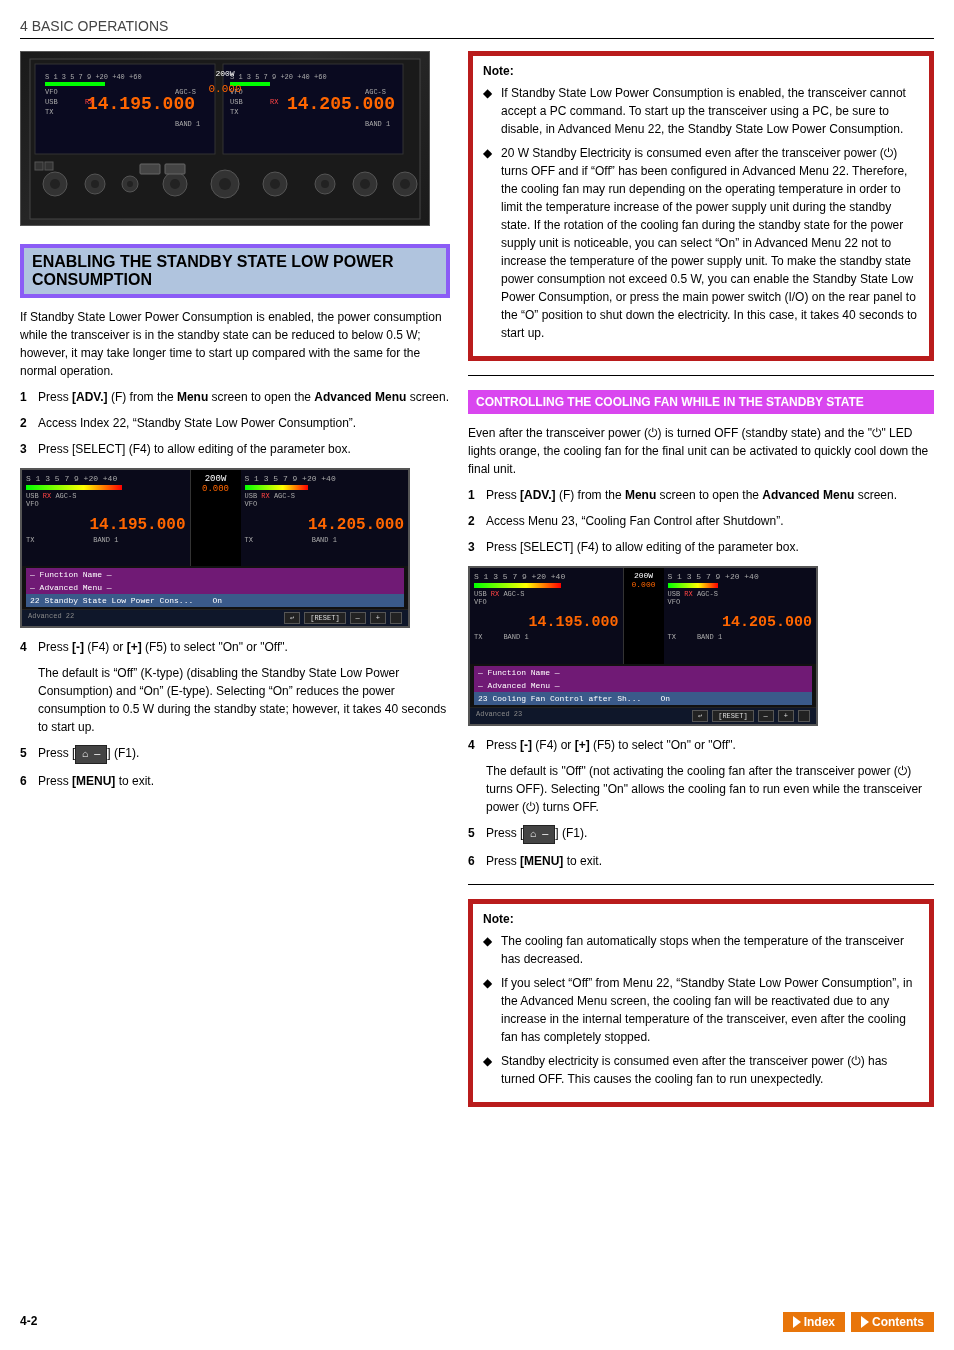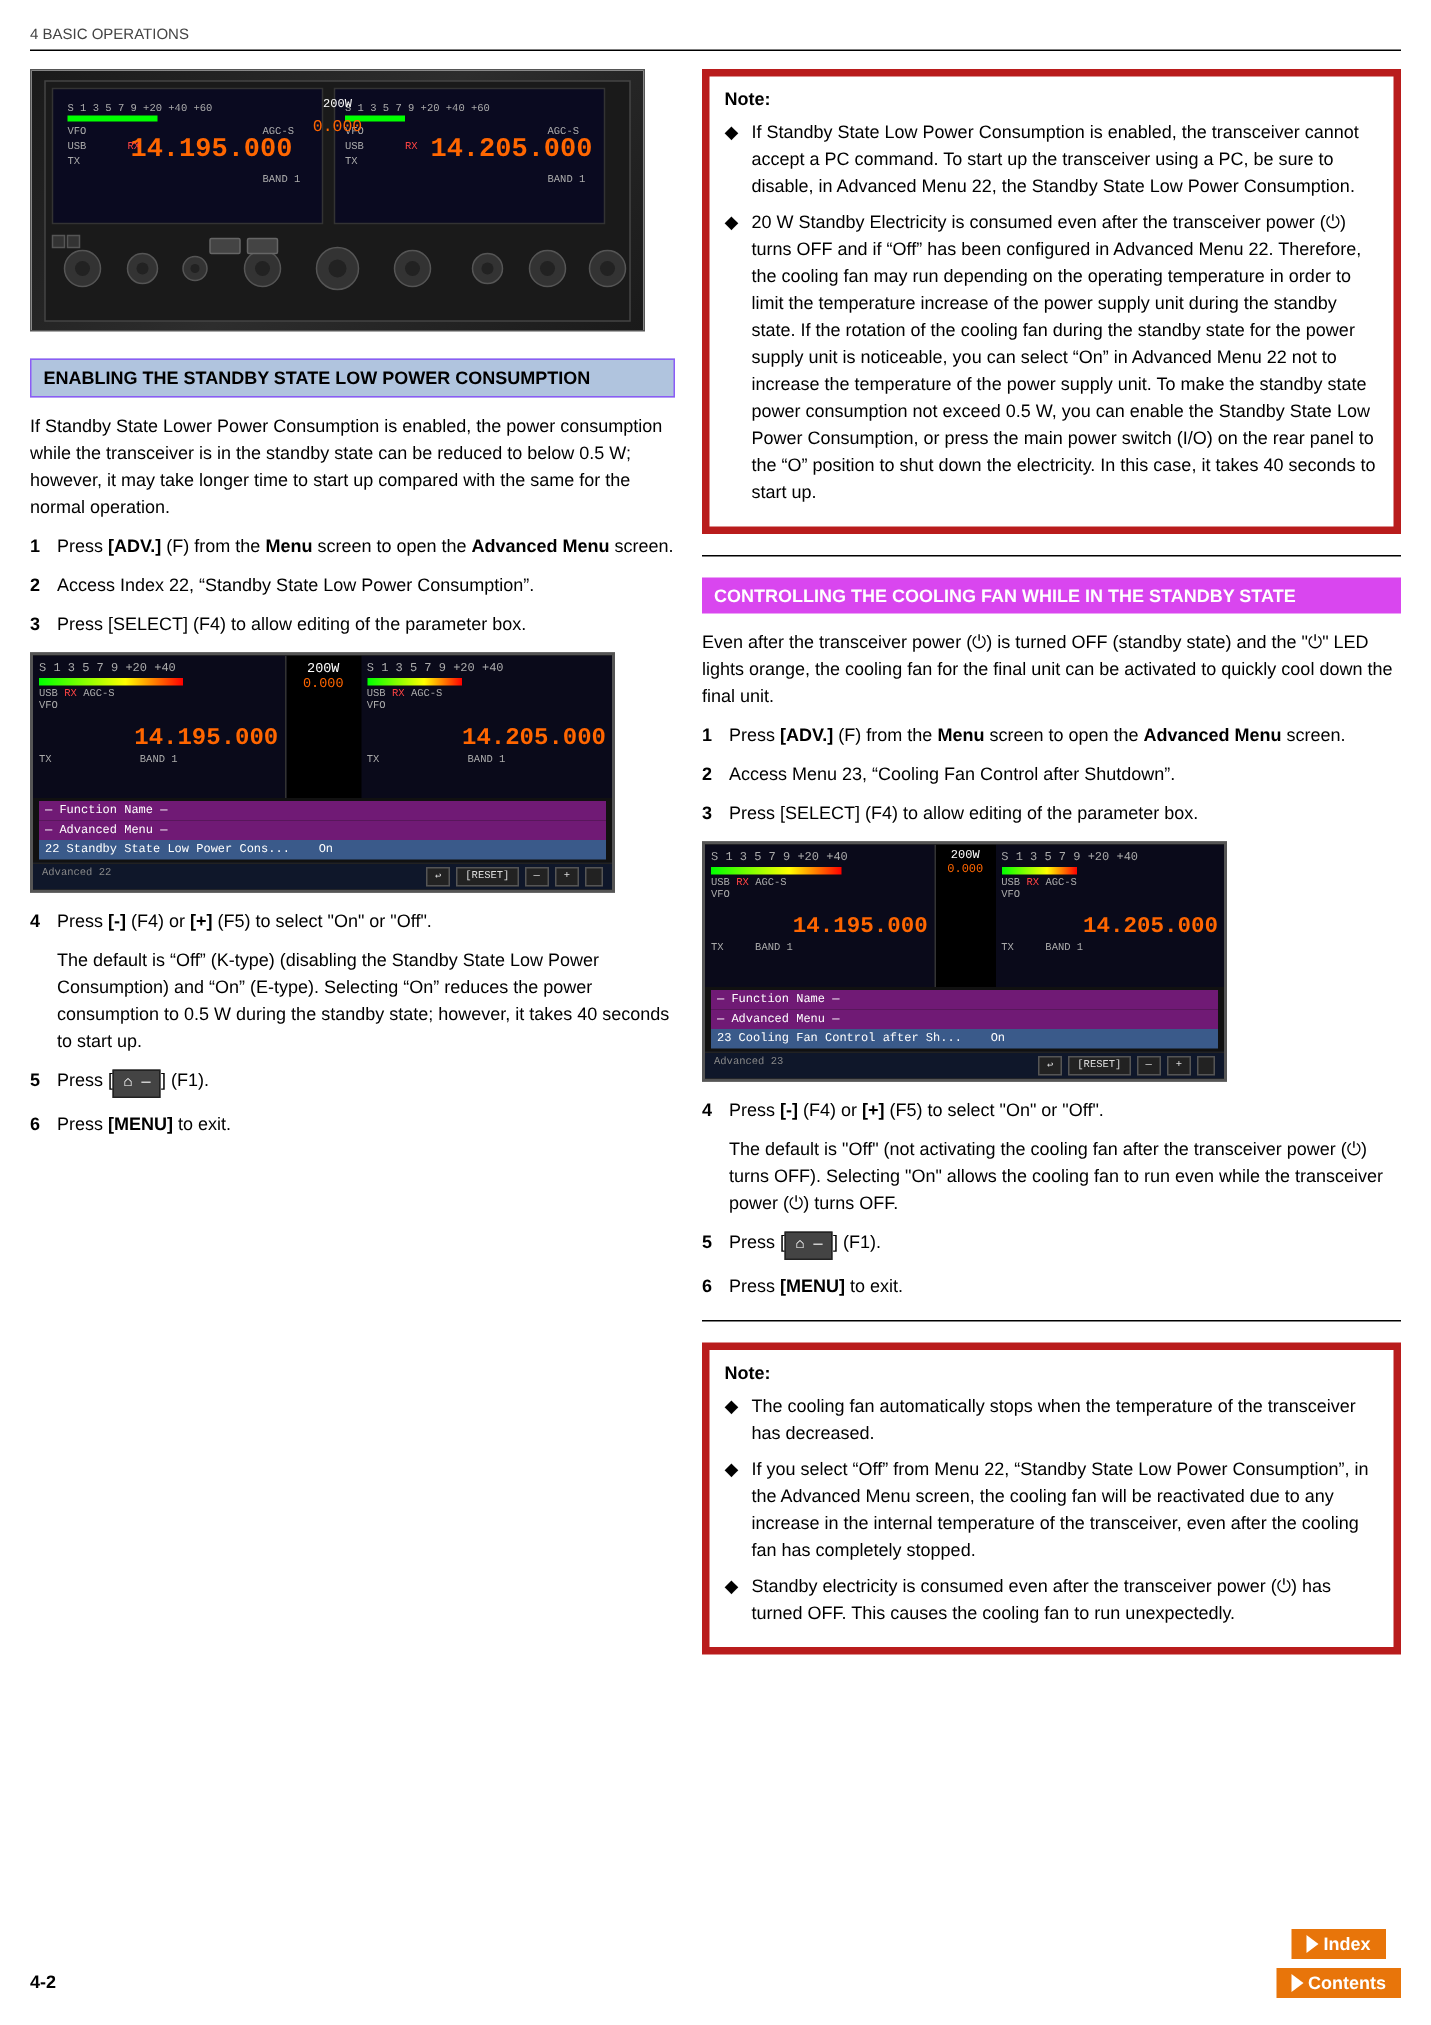--- a/index.html
+++ b/index.html
@@ -11,21 +11,21 @@
       width: 954px;
       min-height: 1350px;
     }
     .page {
       width: 954px;
       min-height: 1350px;
       padding: 18px 20px 20px 20px;
       position: relative;
     }
     .page-header {
-      font-size: 10px;
+      font-size: 14px;
       color: #444;
       border-bottom: 1px solid #000;
       padding-bottom: 4px;
       margin-bottom: 12px;
     }
     .two-col {
       display: flex;
       gap: 18px;
     }
     .left-col {
@@ -55,24 +55,24 @@
       height: 100%;
       background: linear-gradient(135deg, #1a1a1a 0%, #2d2d2d 50%, #1a1a1a 100%);
       display: flex;
       align-items: center;
       justify-content: center;
     }
     
     .section-header {
       background: #b0c4de;
       font-weight: bold;
-      font-size: 12px;
+      font-size: 16px;
       padding: 5px 8px;
       margin-bottom: 10px;
-      border: 1px solid #8b5cf6;
+      border: 4px solid #8b5cf6;
       color: #000;
     }
     .section-header-dark {
       background: #d946ef;
       color: #fff;
       font-weight: bold;
       font-size: 12px;
       padding: 5px 8px;
       margin-bottom: 10px;
     }
@@ -223,21 +223,20 @@
     }
 
     
     .bottom-nav {
       position: absolute;
       bottom: 18px;
       right: 20px;
       display: flex;
       gap: 6px;
       align-items: center;
-      flex-direction: column;
     }
     .nav-btn {
       display: flex;
       align-items: center;
       gap: 3px;
       background: #e8750a;
       color: #fff;
       padding: 3px 10px;
       font-size: 12px;
       font-weight: bold;

